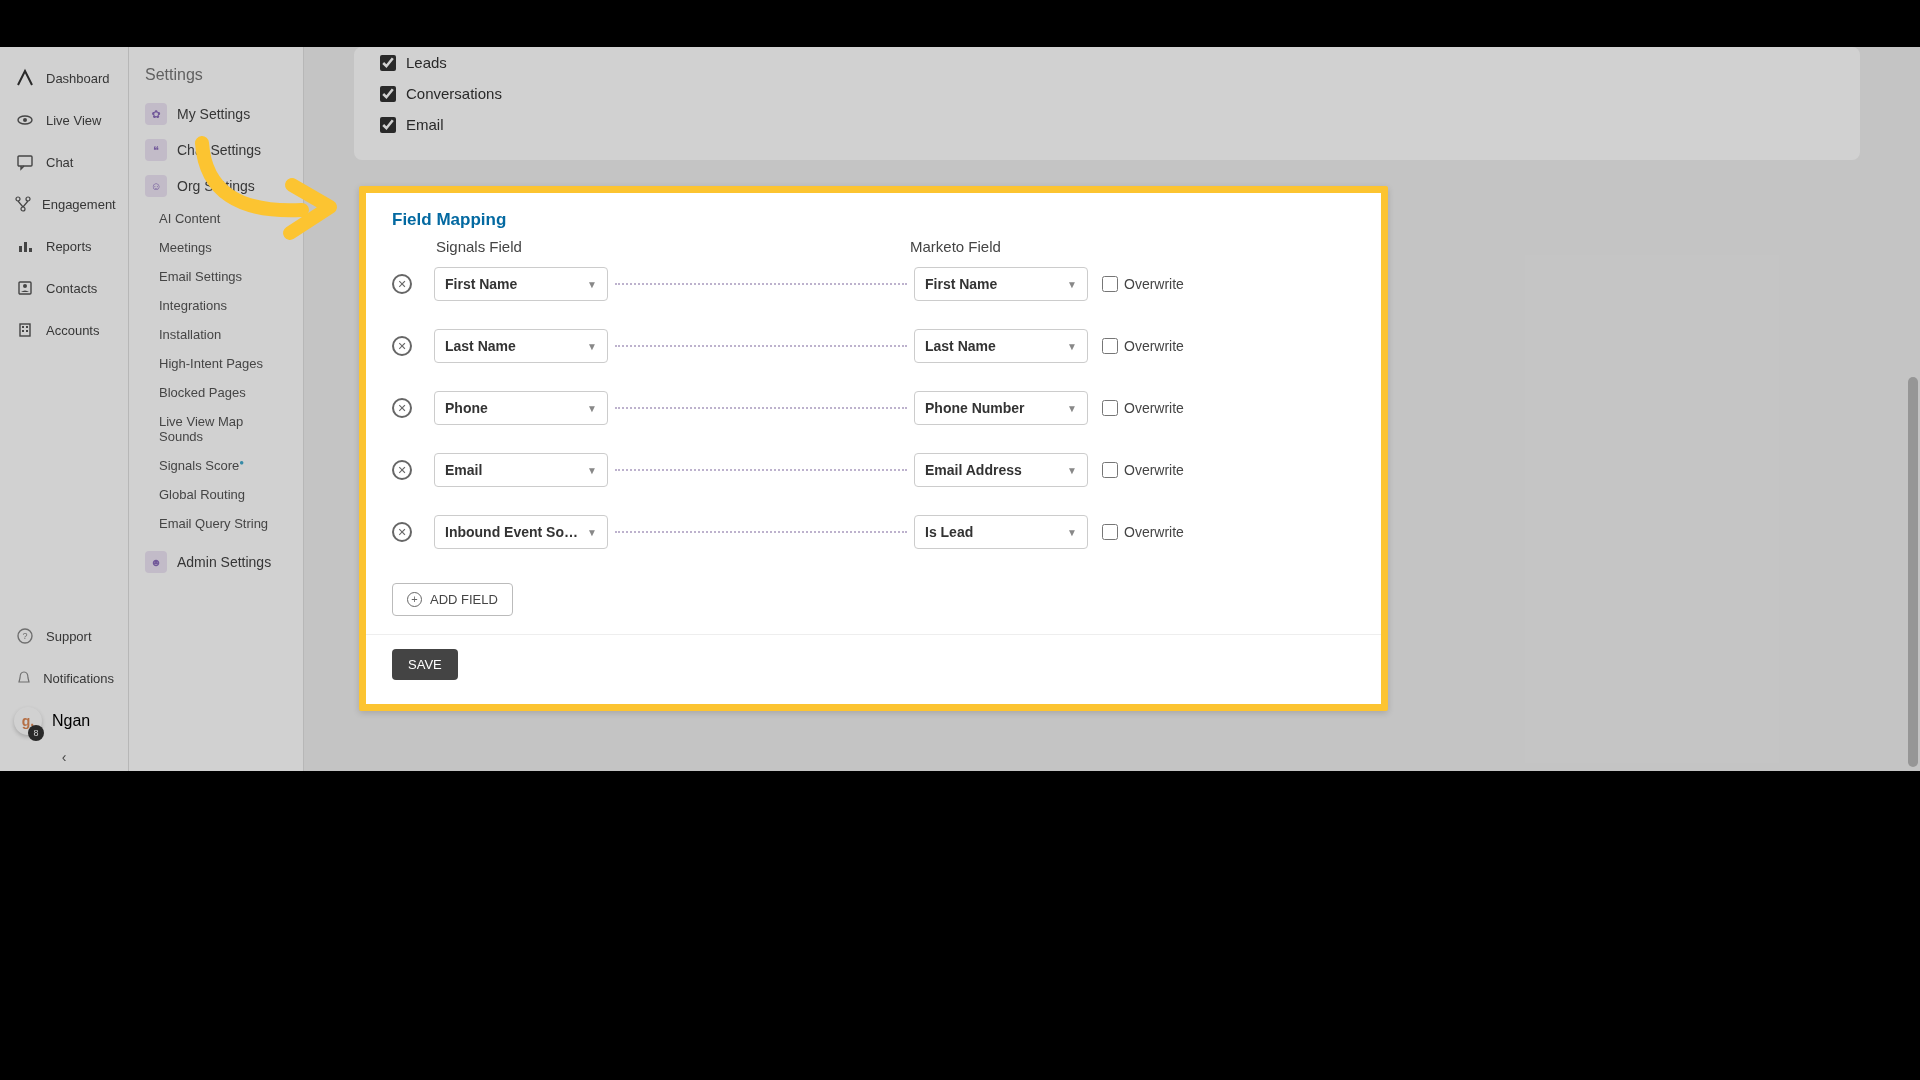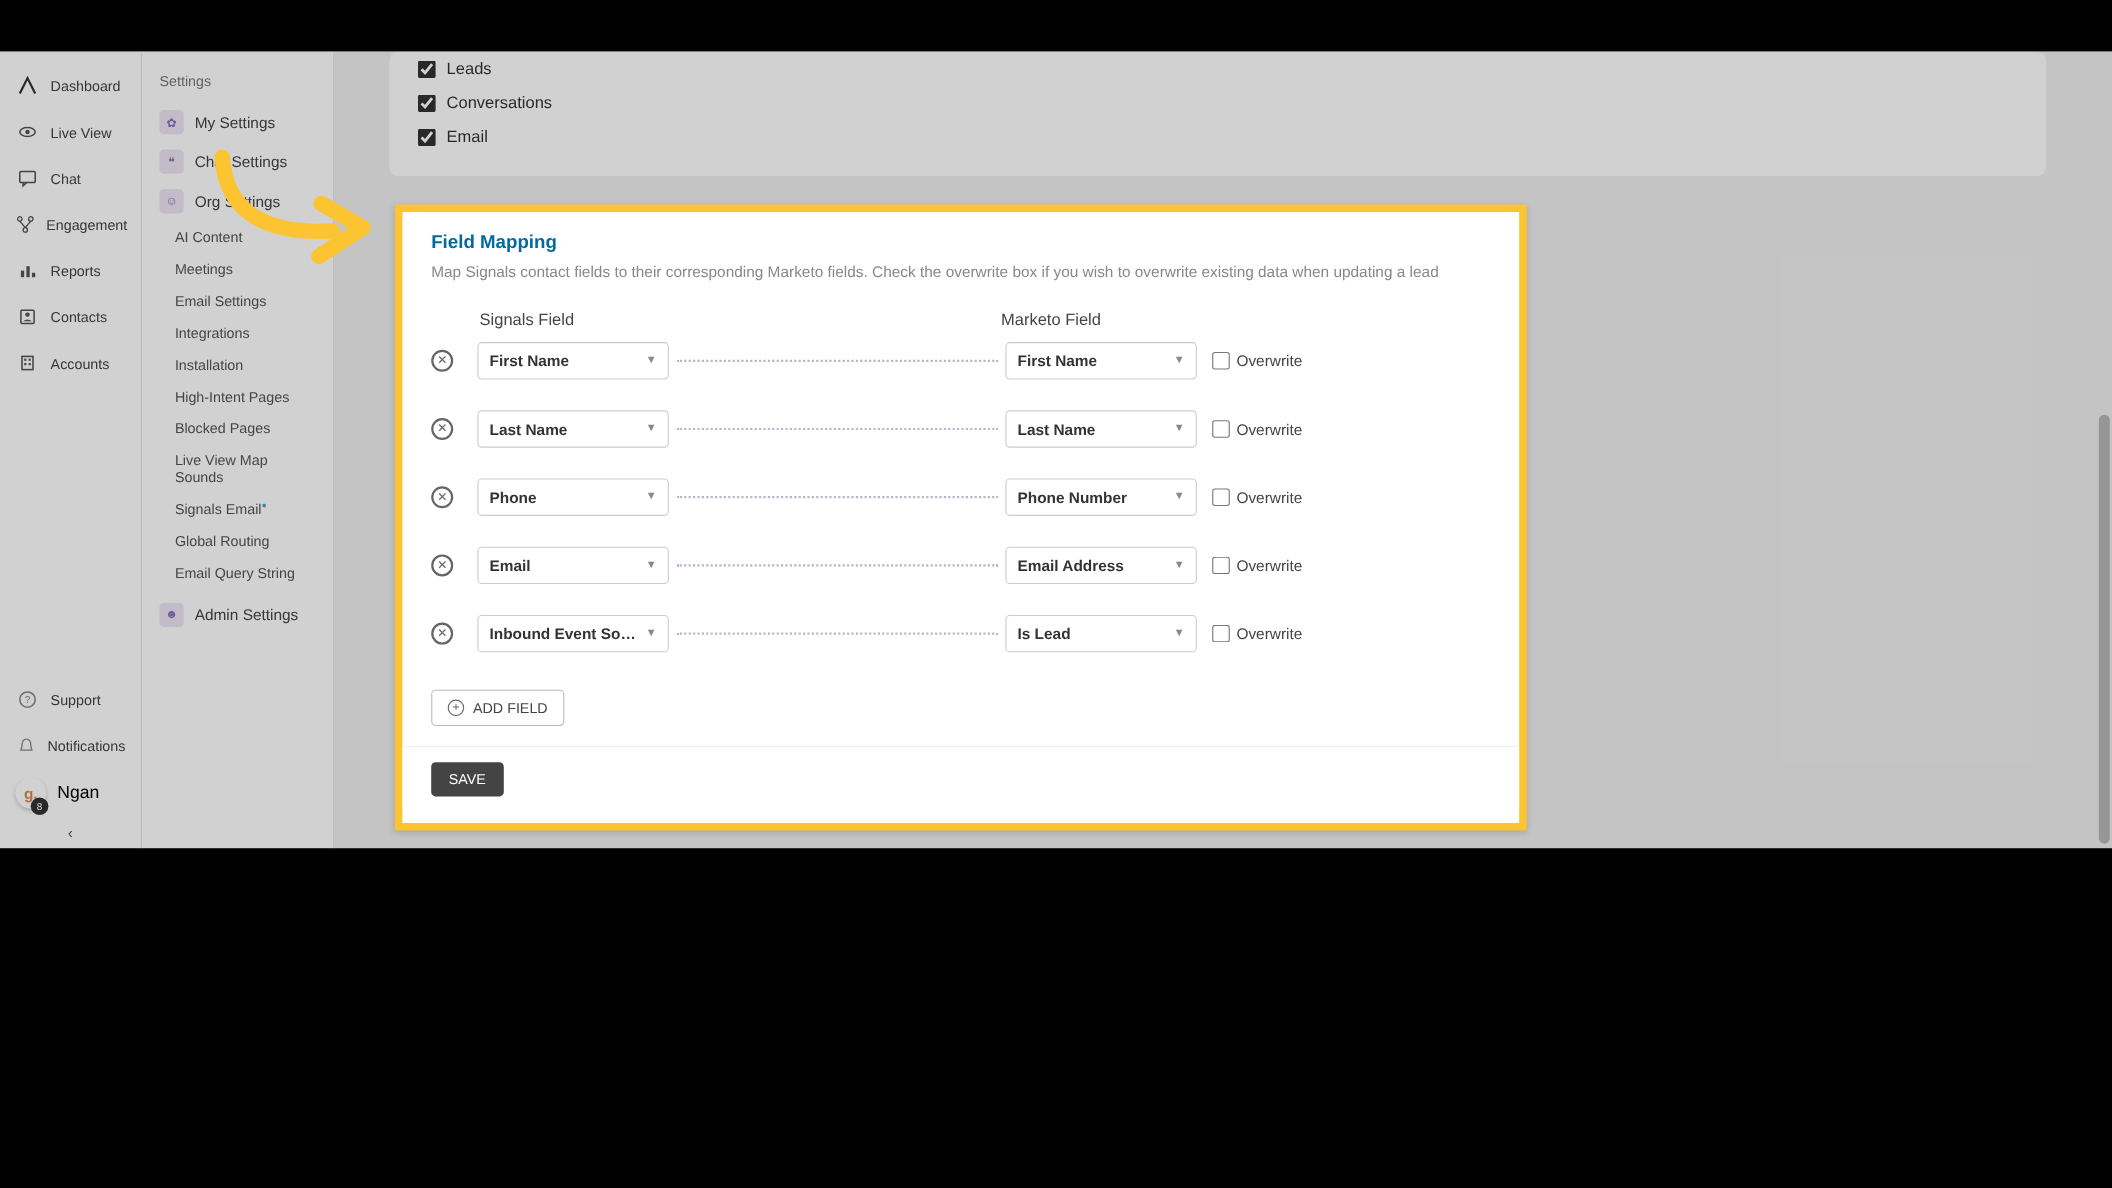--- a/index.html
+++ b/index.html
@@ -14,21 +14,21 @@
     .nav-primary .nav-item { display: flex; align-items: center; padding: 10px 14px; color: #444; font-size: 13px; cursor: pointer; }
     .nav-primary .nav-item .icon { width: 22px; height: 22px; margin-right: 10px; display: flex; align-items: center; justify-content: center; color: #555; }
     .nav-primary .spacer { flex: 1; }
     .nav-primary .user-row { display: flex; align-items: center; padding: 8px 14px; position: relative; }
     .nav-primary .avatar { width: 28px; height: 28px; border-radius: 50%; background: #fff; display: flex; align-items: center; justify-content: center; color: #d85; font-size: 14px; font-weight: bold; margin-right: 10px; box-shadow: 0 2px 4px rgba(0,0,0,0.2); }
     .nav-primary .badge { position: absolute; left: 28px; bottom: 2px; width: 16px; height: 16px; background: #333; color: #fff; font-size: 9px; border-radius: 50%; display: flex; align-items: center; justify-content: center; }
     .collapse-row { text-align: center; padding: 6px 0; cursor: pointer; color: #555; font-size: 14px; }
     
     
     .nav-secondary { width: 175px; background: #fff; border-right: 1px solid #e0e0e0; padding: 15px 0; }
-    .nav-secondary .sec-header { padding: 4px 16px 12px; color: #777; font-size: 13px; }
+    .nav-secondary .sec-header { padding: 4px 16px 12px; color: #777; font-size: 16px; }
     .nav-secondary .sec-item { display: flex; align-items: center; padding: 7px 16px; color: #444; font-size: 14px; cursor: pointer; }
     .nav-secondary .sec-item .icon-box { width: 22px; height: 22px; background: #ede5f5; border-radius: 4px; margin-right: 10px; display: flex; align-items: center; justify-content: center; color: #8a6bbb; font-size: 11px; }
     .nav-secondary .sub-item { padding: 7px 16px 7px 30px; color: #555; font-size: 13px; cursor: pointer; }
     .nav-secondary .score-dot { color: #4ac; font-size: 8px; vertical-align: super; }
     
     
     .main { flex: 1; background: #f0f0f0; overflow: auto; padding: 0 60px 0 50px; position: relative; }
     
     .card-top { background: #fff; border-radius: 8px; padding: 0 26px 20px; margin-bottom: 30px; }
     .check-row { display: flex; align-items: center; padding: 7px 0; font-size: 15px; color: #333; }
@@ -191,21 +191,21 @@
     </div>
     <div class="sub-item">AI Content</div>
     <div class="sub-item">Meetings</div>
     <div class="sub-item">Email Settings</div>
     <div class="sub-item">Integrations</div>
     <div class="sub-item">Installation</div>
     <div class="sub-item">High-Intent Pages</div>
     <div class="sub-item">Blocked Pages</div>
     <div class="sub-item">Live View Map Sounds</div>
     <div class="sub-item">
-      <span>Signals Email</span><span class="score-dot">●</span>
+      <span>Signals Score</span><span class="score-dot">●</span>
     </div>
     <div class="sub-item">Global Routing</div>
     <div class="sub-item">Email Query String</div>
     <div class="sec-item" style="margin-top:6px">
       <div class="icon-box">☻</div>
       <span>Admin Settings</span>
     </div>
   </div>
 
   <div class="main">
@@ -224,21 +224,20 @@
       </div>
     </div>
   </div>
 </div>
 
 <div class="dim-overlay"></div>
 
 <div class="highlight-wrapper">
   <div class="mapping-card">
     <h3>Field Mapping</h3>
-    <div class="desc">Map Signals contact fields to their corresponding Marketo fields. Check the overwrite box if you wish to overwrite existing data when updating a lead</div>
     <div class="col-headers">
       <div class="col-h1"></div>
       <div class="col-h2">Signals Field</div>
       <div class="col-h3"></div>
       <div class="col-h4">Marketo Field</div>
     </div>
     <div id="map-rows">
         <div class="map-row">
     <button class="remove-btn">✕</button>
     <div class="select-box">

